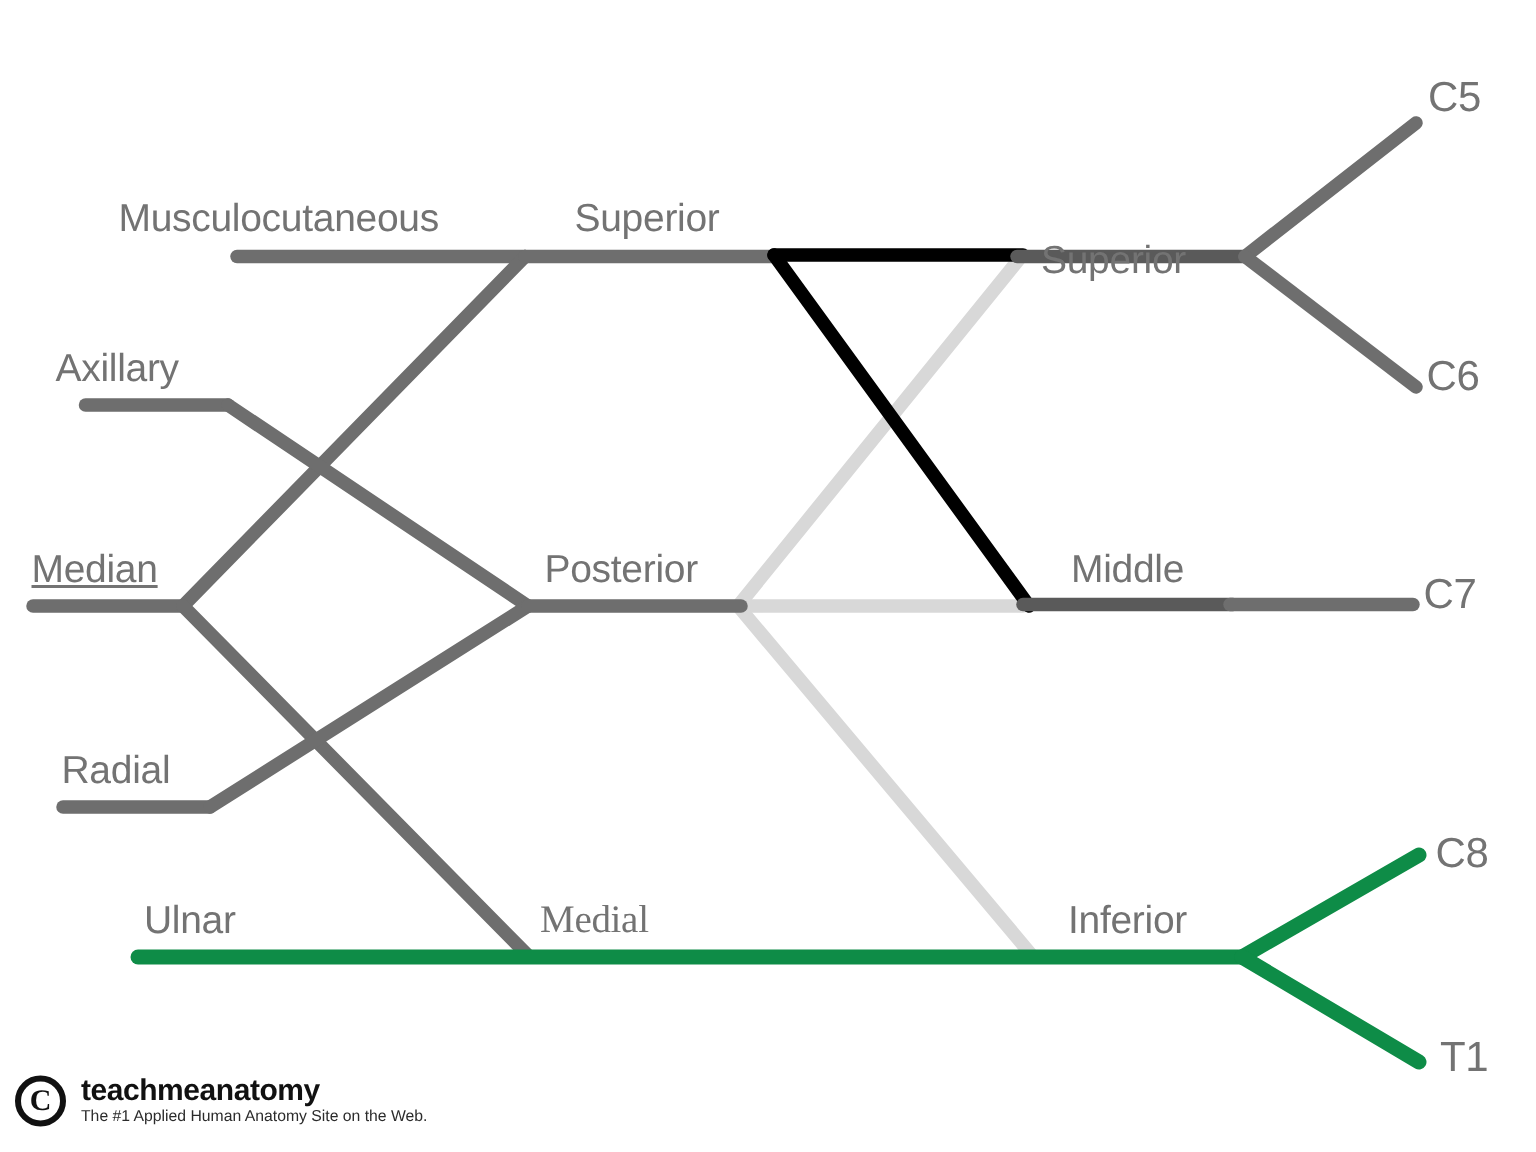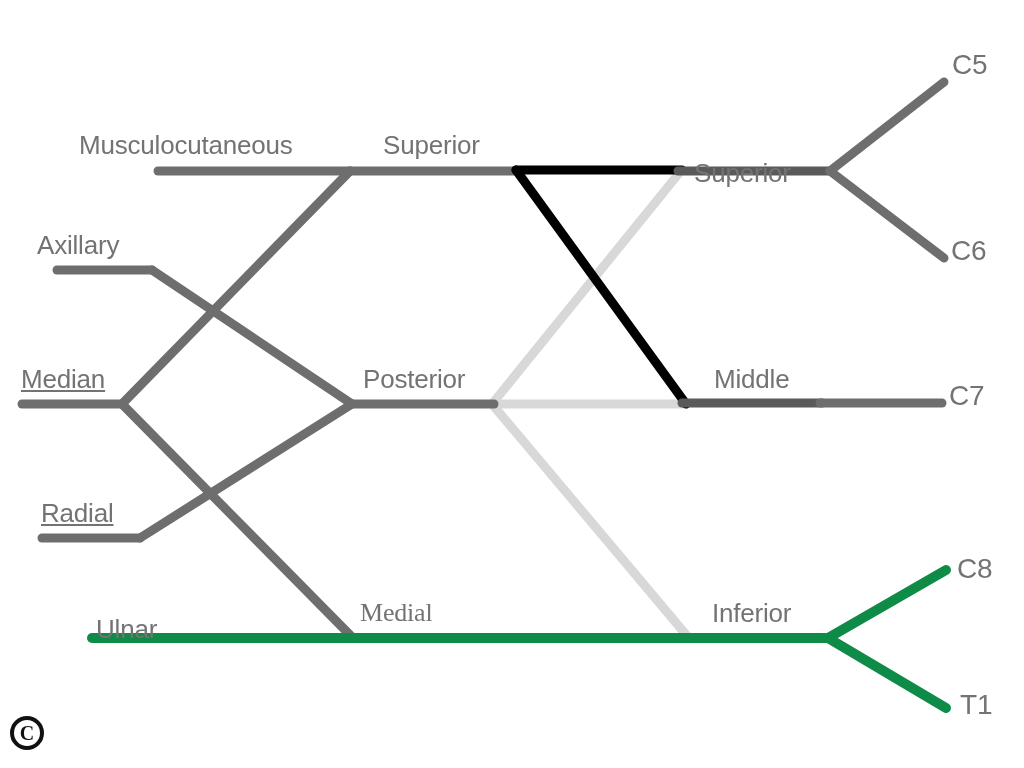--- a/index.html
+++ b/index.html
@@ -134,34 +134,38 @@
     <g stroke="#0e8c47" stroke-width="10" stroke-linecap="round" fill="none">
       <line x1="92" y1="638" x2="828" y2="638"></line>
       <line x1="828" y1="638" x2="946" y2="570"></line>
       <line x1="828" y1="638" x2="946" y2="708"></line>
     </g>
   </svg>
 
   <div class="lbl" style="left:79px;  top:132px;">Musculocutaneous</div>
   <div class="lbl" style="left:37px;  top:232px;">Axillary</div>
   <div class="lbl" style="left:21px;  top:366px;text-decoration:underline;">Median</div>
-  <div class="lbl" style="left:41px;  top:500px;text-decoration:underline;">Radial</div>
-  <div class="lbl" style="left:96px;  top:600px;margin-top:16px;">Ulnar</div>
+  <div class="lbl" style="left:41px;  top:500px;">Radial</div>
+  <div class="lbl" style="left:96px;  top:600px;">Ulnar</div>
 
   <div class="lbl" style="left:383px; top:132px;">Superior</div>
   <div class="lbl" style="left:363px; top:366px;">Posterior</div>
   <div class="lbl" style="left:360px; top:600px;font-family:Liberation Serif, serif;">Medial</div>
 
   <div class="lbl" style="left:694px; top:132px;margin-top:28px;">Superior</div>
   <div class="lbl" style="left:714px; top:366px;text-align:center;">Middle</div>
   <div class="lbl" style="left:712px; top:600px;">Inferior</div>
 
   <div class="lbl root" style="left:952px; top:52px;">C5</div>
   <div class="lbl root" style="left:951px; top:238px;">C6</div>
   <div class="lbl root" style="left:949px; top:383px;">C7</div>
   <div class="lbl root" style="left:957px; top:556px;">C8</div>
   <div class="lbl root" style="left:960px; top:692px;">T1</div>
 
   <div id="brand">
     <div class="cmark">C</div>
+    <div class="btext">
+      <div class="bname">teachmeanatomy</div>
+      <div class="btag">The #1 Applied Human Anatomy Site on the Web.</div>
+    </div>
   </div>
 
 </div>
 
 </body></html>

